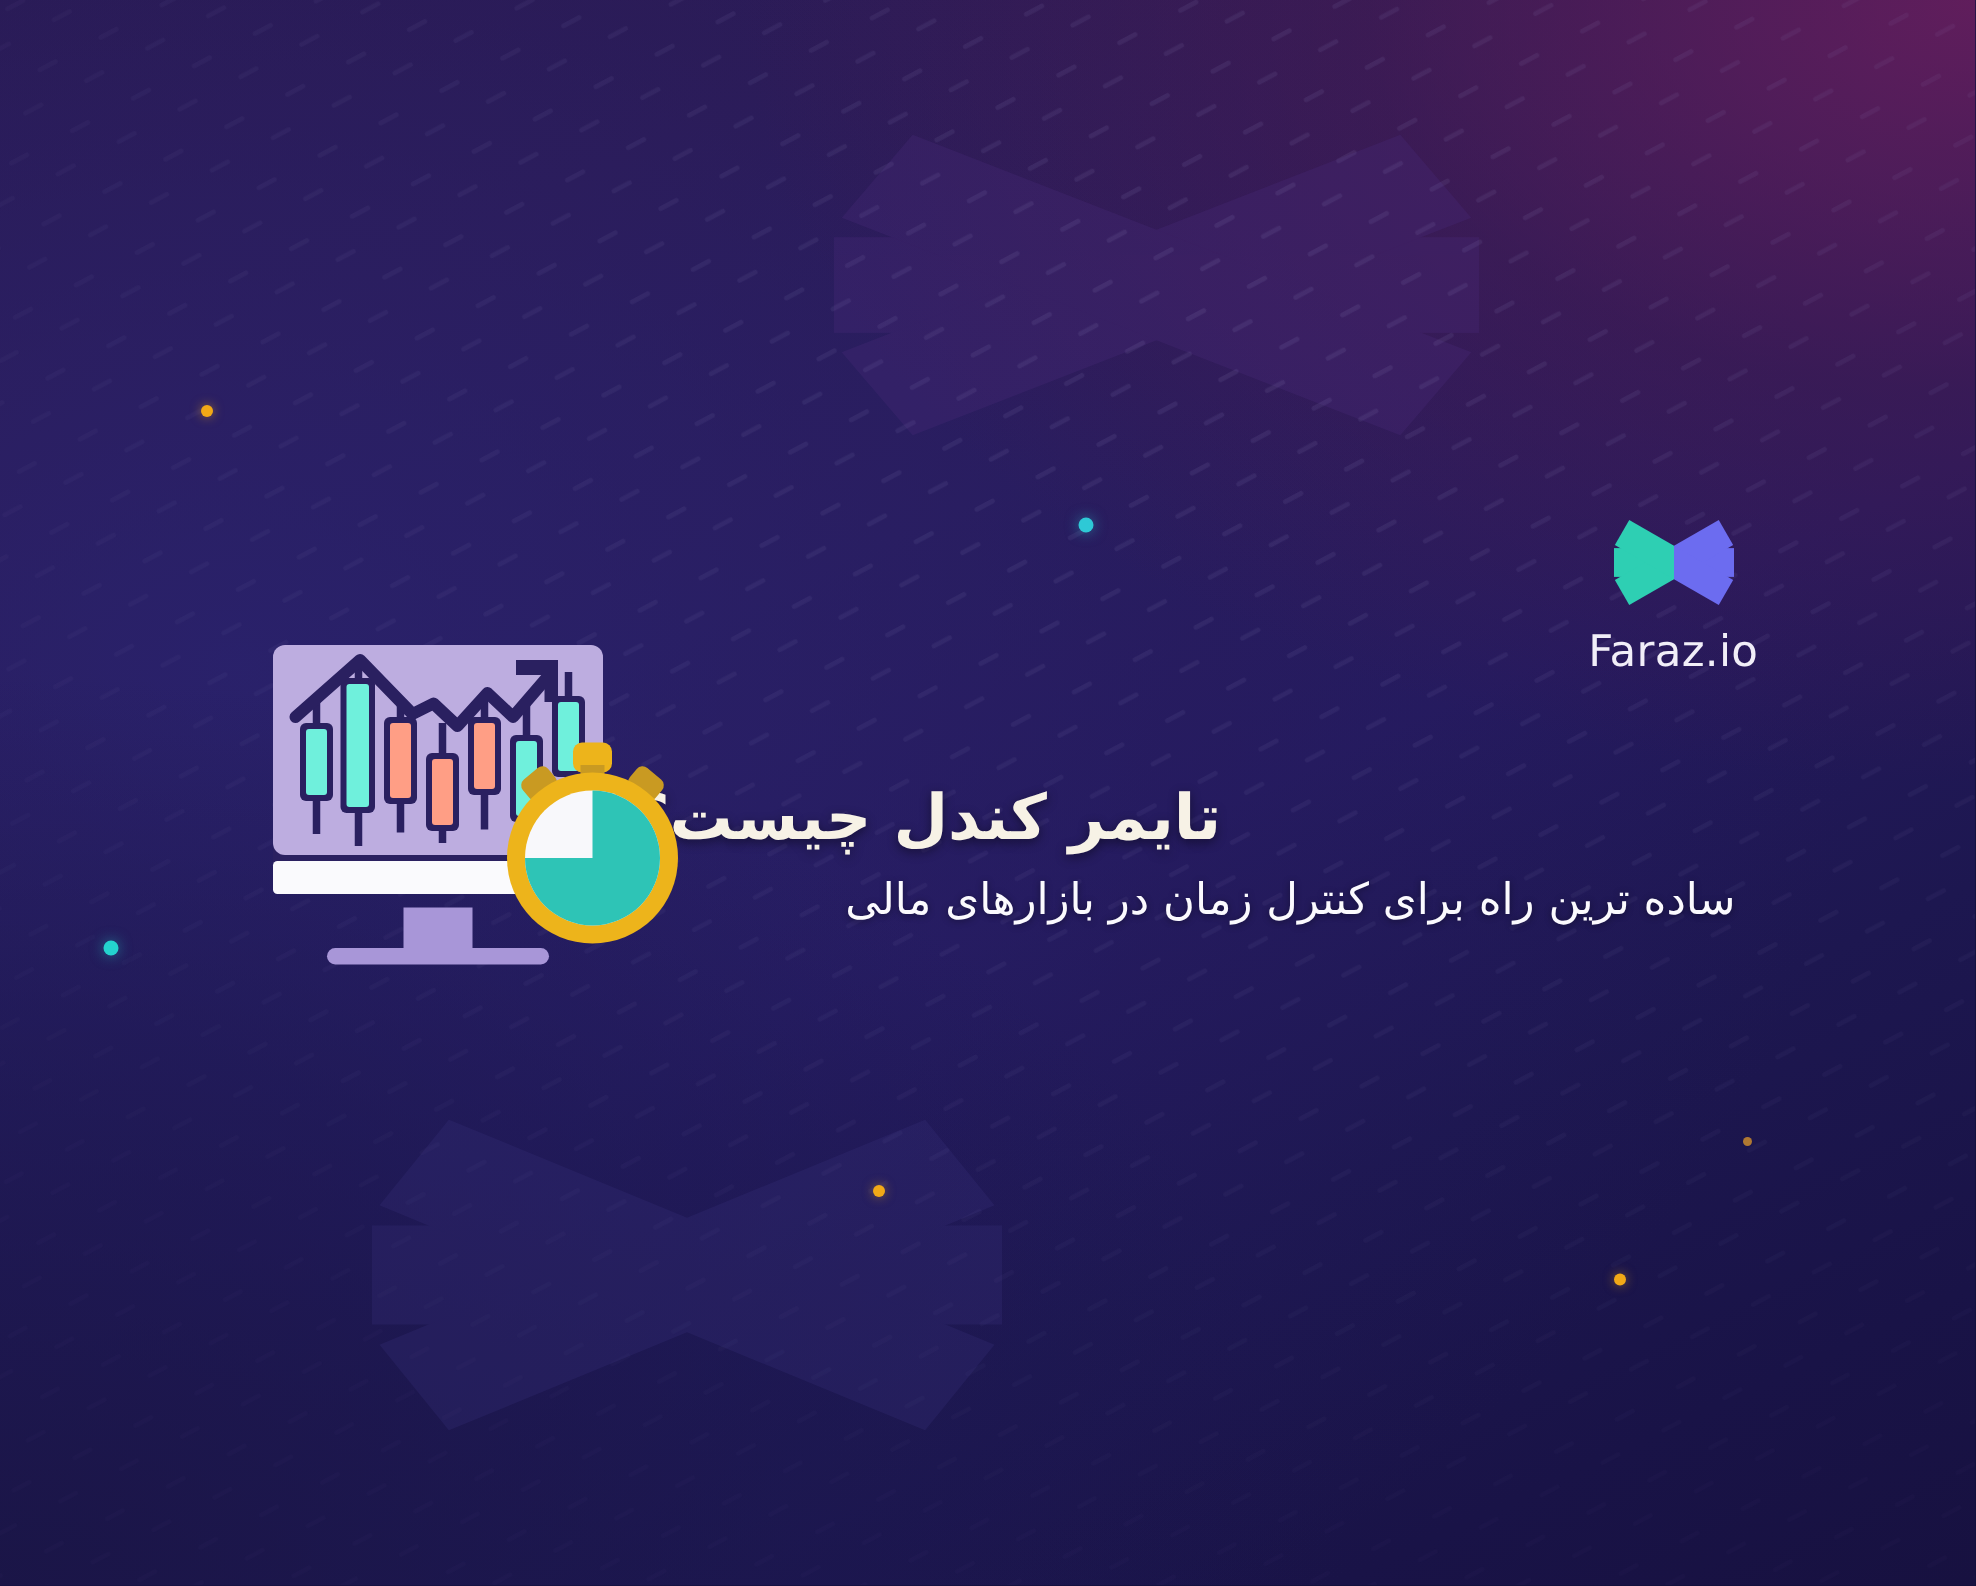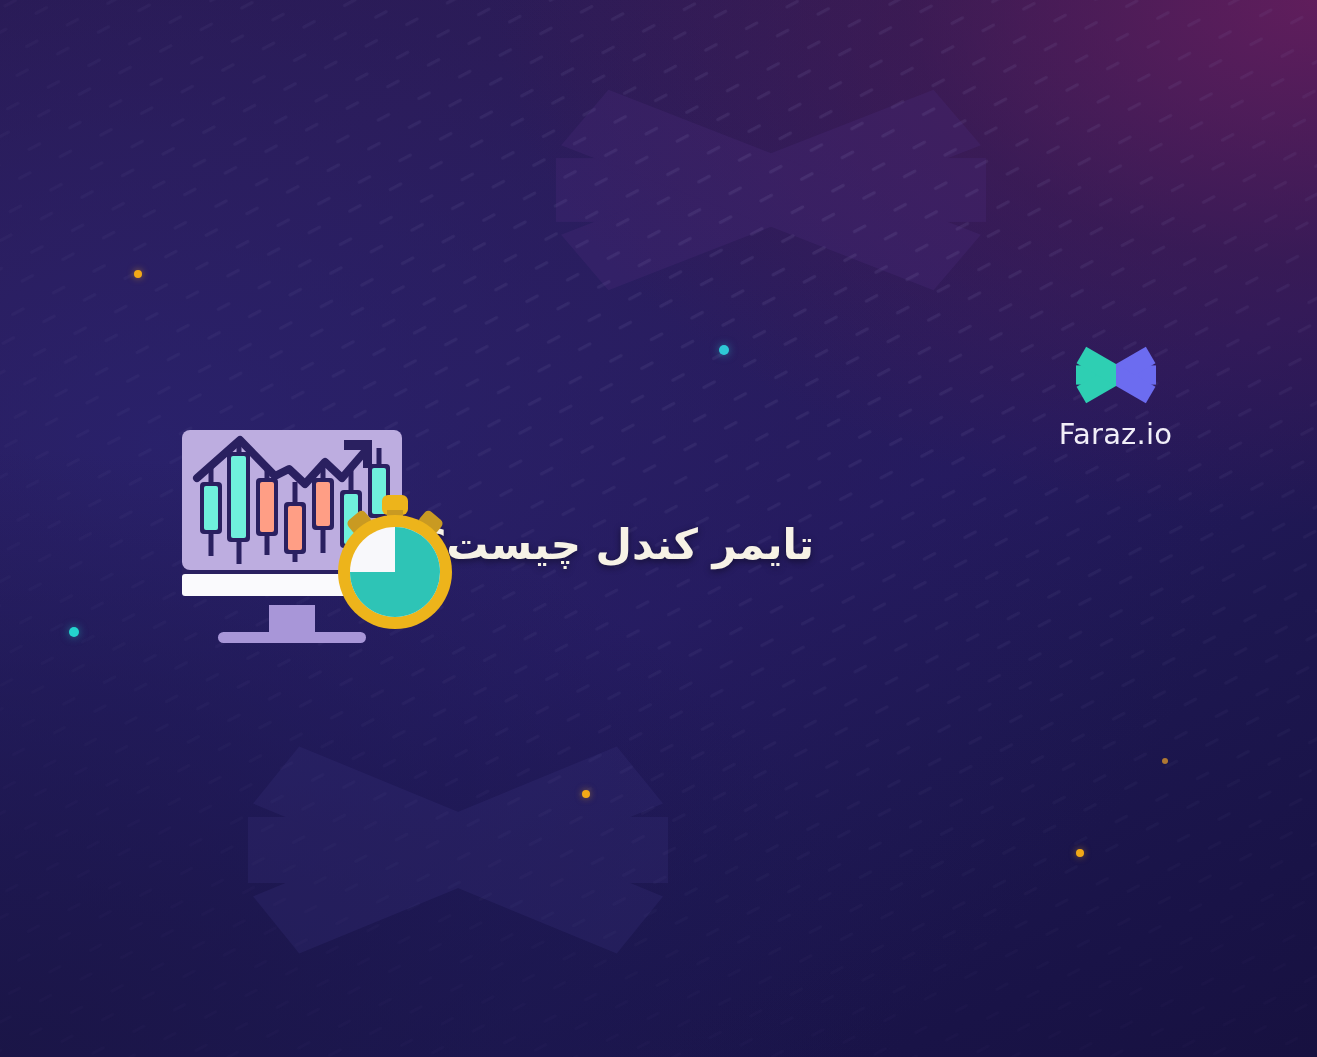--- a/index.html
+++ b/index.html
@@ -126,20 +126,21 @@
       </svg>
     </div>
     <div class="wordmark">Faraz.io</div>
   </div>
 
   <div id="headline">
     <div id="title-row">
       <div id="accent-bar"></div>
       <div id="page-title">تایمر کندل چیست؟</div>
     </div>
+    <div id="subtitle">ساده ترین راه برای کنترل زمان در بازارهای مالی</div>
   </div>
 
   <div id="illustration">
     <svg viewBox="0 0 305 240" aria-hidden="true">
 
       <g>
         <rect x="12" y="10" width="220" height="160" rx="9" fill="#2A2060"></rect>
         <rect x="12" y="10" width="220" height="140" rx="8" fill="#BDADE0"></rect>
         <rect x="12" y="150" width="220" height="4" fill="#2A2060"></rect>
         <rect x="12" y="154" width="220" height="22" rx="3" fill="#FAFAFD"></rect>

